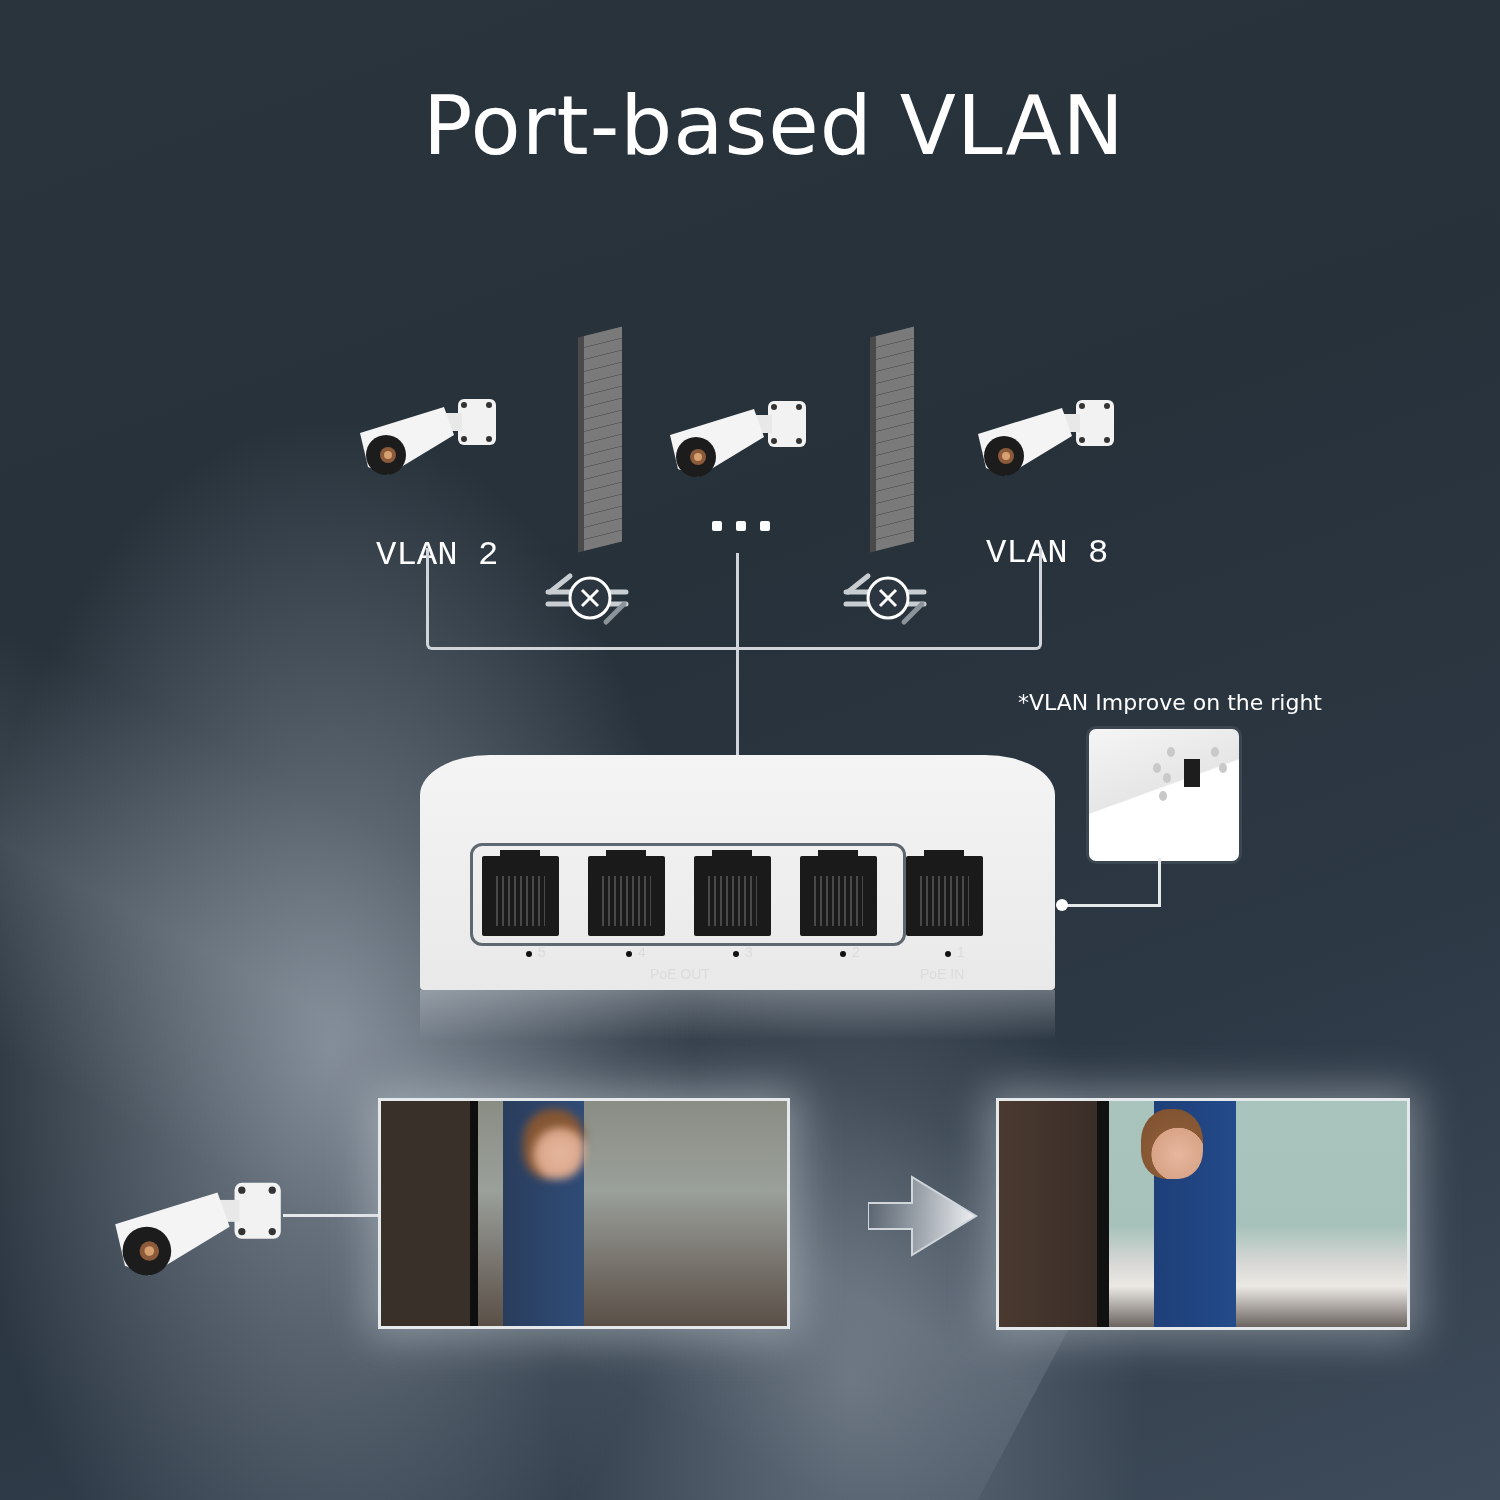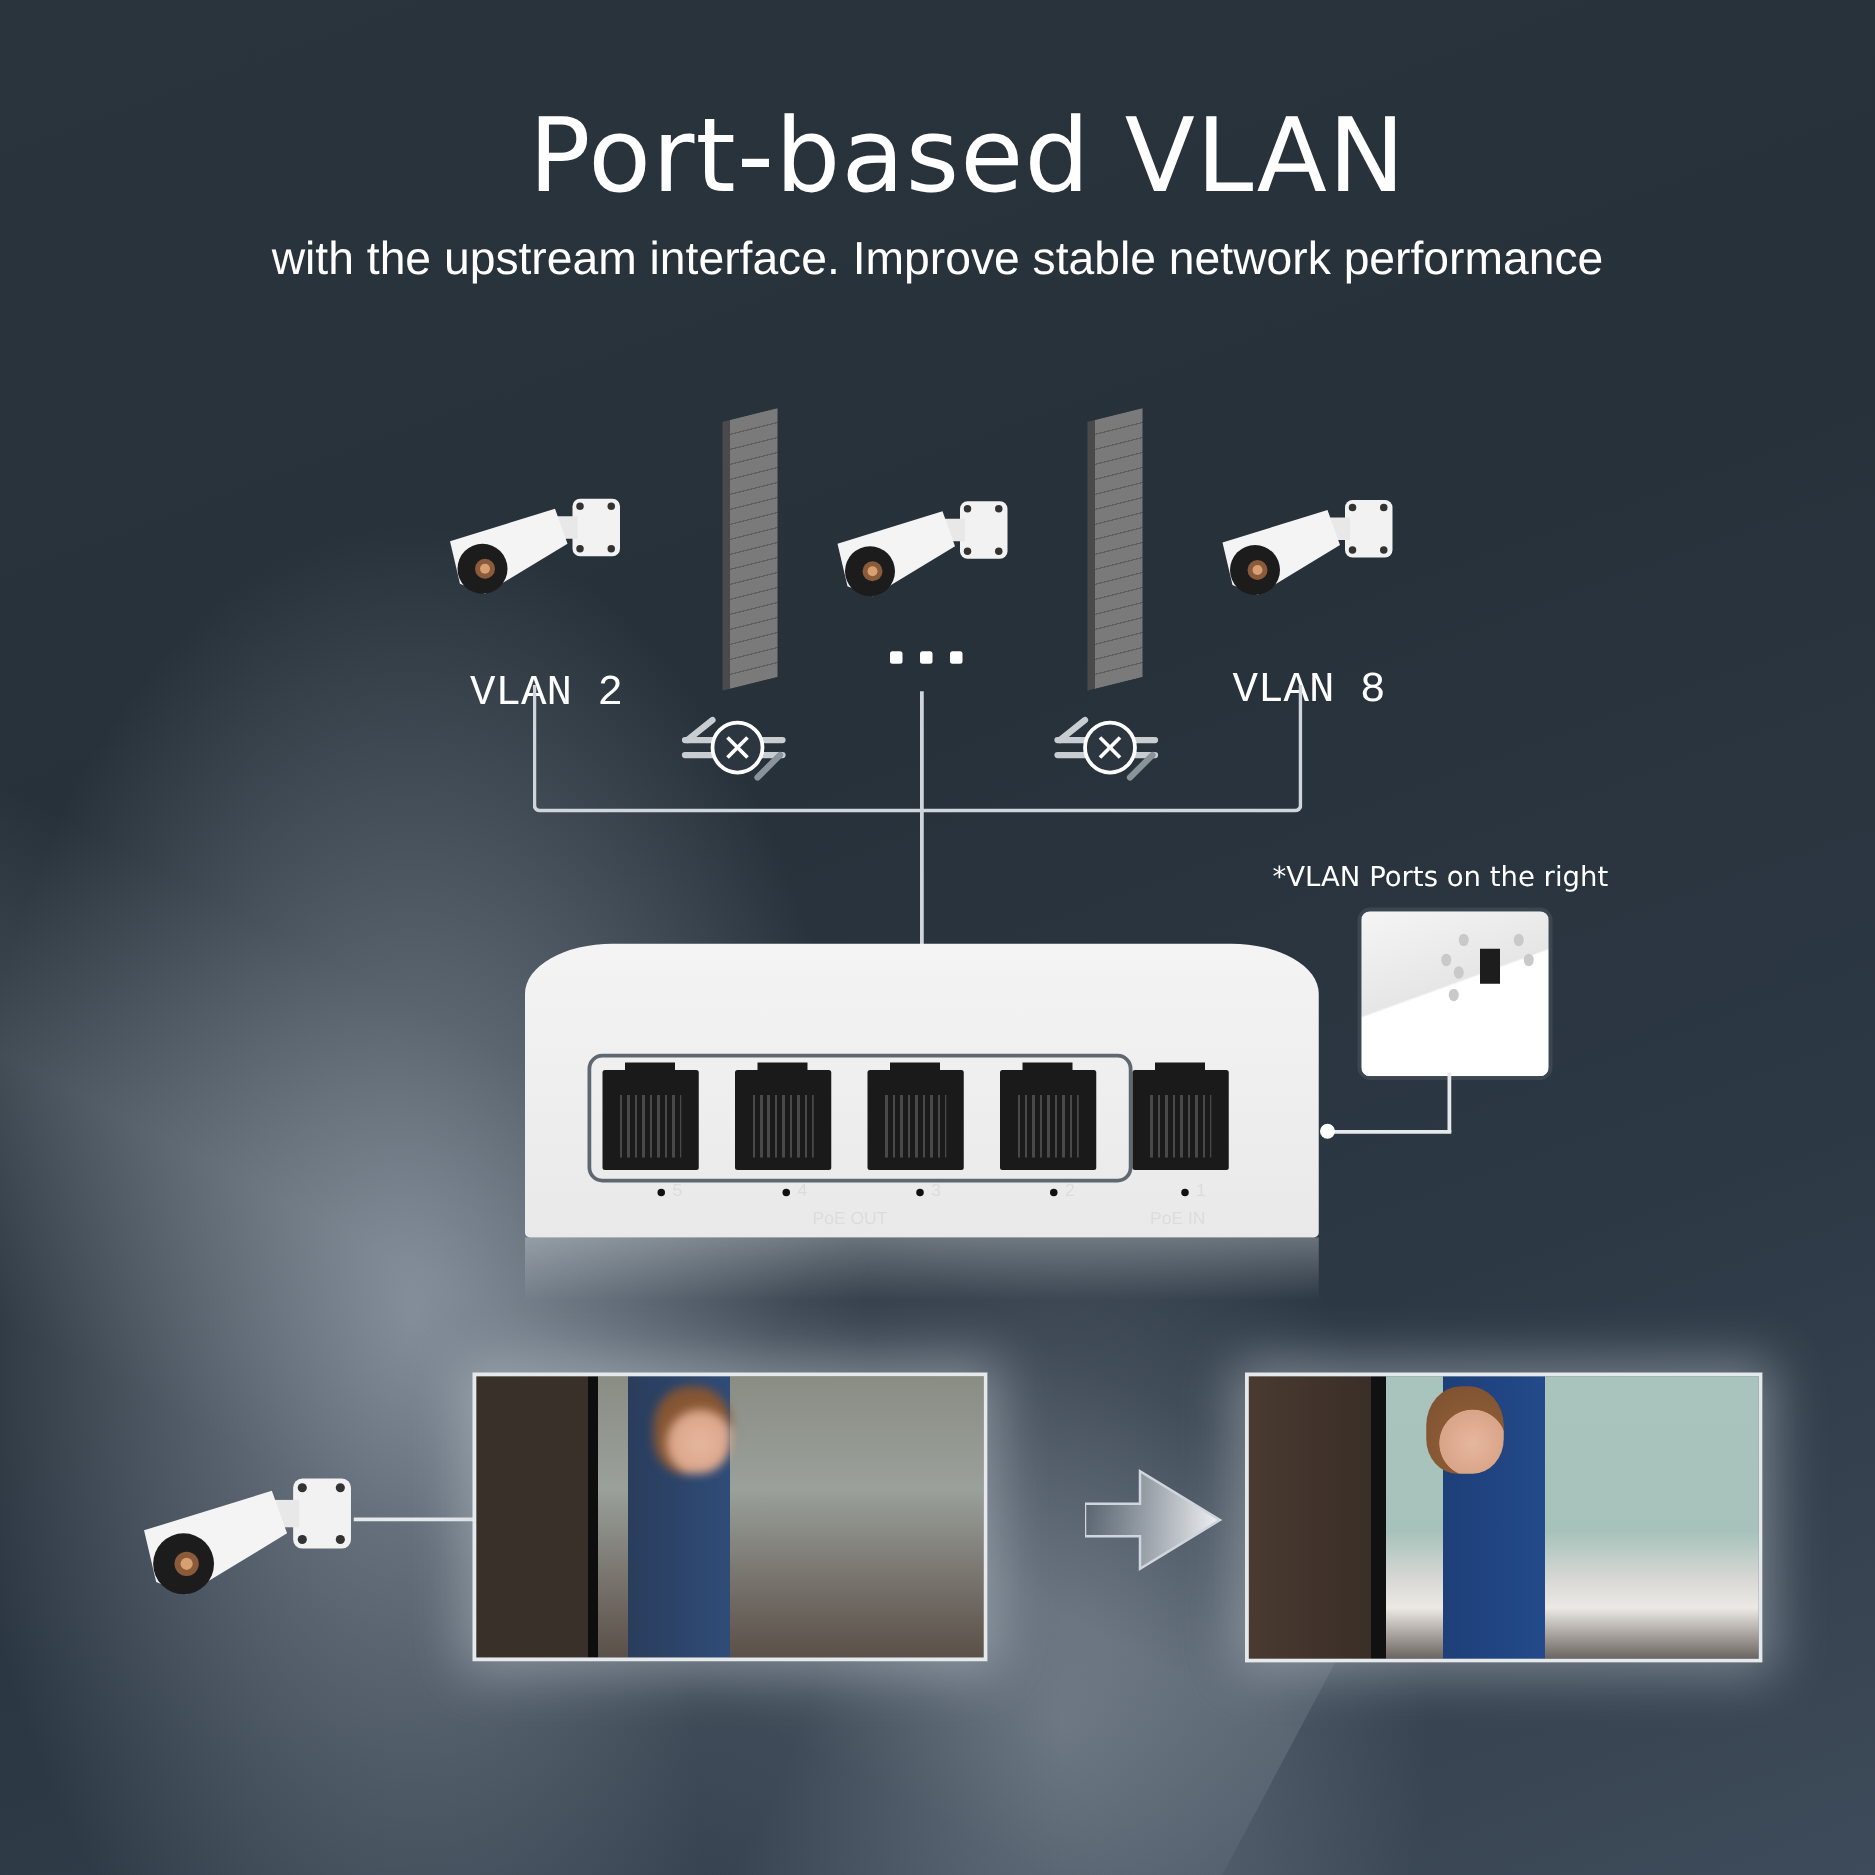--- a/index.html
+++ b/index.html
@@ -57,21 +57,20 @@
   .arrow{left:868px;top:1175px;}
 </style>
 </head>
 <body>
 
 <div class="bg"></div>
 <div class="beam"></div>
 
 <div class="abs title">Port-based VLAN</div>
 <div class="abs subtitle">
-  <div>with the upstream interface. Improve stable network performance</div>
 </div>
 
 <svg class="abs" style="left:358px;top:395px" width="140" height="92" viewBox="0 0 140 92">
   <rect x="100" y="4" width="38" height="46" rx="6" fill="#f2f2f2"></rect>
   <circle cx="106" cy="10" r="3" fill="#333"></circle>
     <circle cx="131" cy="10" r="3" fill="#333"></circle>
   <circle cx="106" cy="44" r="3" fill="#333"></circle>
     <circle cx="131" cy="44" r="3" fill="#333"></circle>
   <rect x="86" y="18" width="18" height="18" fill="#e8e8e8"></rect>
   <polygon points="2,38 86,12 96,40 30,80 10,72" fill="#f4f4f4"></polygon>
@@ -163,21 +162,21 @@
 <div class="abs plabel" style="left:638px;top:944px">4</div>
 <div class="abs led" style="left:733px;top:951px"></div>
 <div class="abs plabel" style="left:745px;top:944px">3</div>
 <div class="abs led" style="left:840px;top:951px"></div>
 <div class="abs plabel" style="left:852px;top:944px">2</div>
 <div class="abs led" style="left:945px;top:951px"></div>
 <div class="abs plabel" style="left:957px;top:944px">1</div>
 <div class="abs plabel" style="left:650px;top:966px">PoE OUT</div>
 <div class="abs plabel" style="left:920px;top:966px">PoE IN</div>
 
-<div class="abs note" style="left:1018px;top:690px">*VLAN Ports on the right</div>
+<div class="abs note" style="left:1018px;top:690px">*VLAN Improve on the right</div>
 <div class="abs inset">
   <span class="hole" style="left:78px;top:18px"></span>
     <span class="hole" style="left:64px;top:34px"></span>
   <span class="hole" style="left:74px;top:44px"></span>
     <span class="hole" style="left:70px;top:62px"></span>
   <span class="hole" style="left:122px;top:18px"></span>
     <span class="hole" style="left:130px;top:34px"></span>
   <div class="toggle"></div>
 </div>
 <div class="abs" style="left:1158px;top:858px;width:3px;height:48px;background:#e6e9ec"></div>

